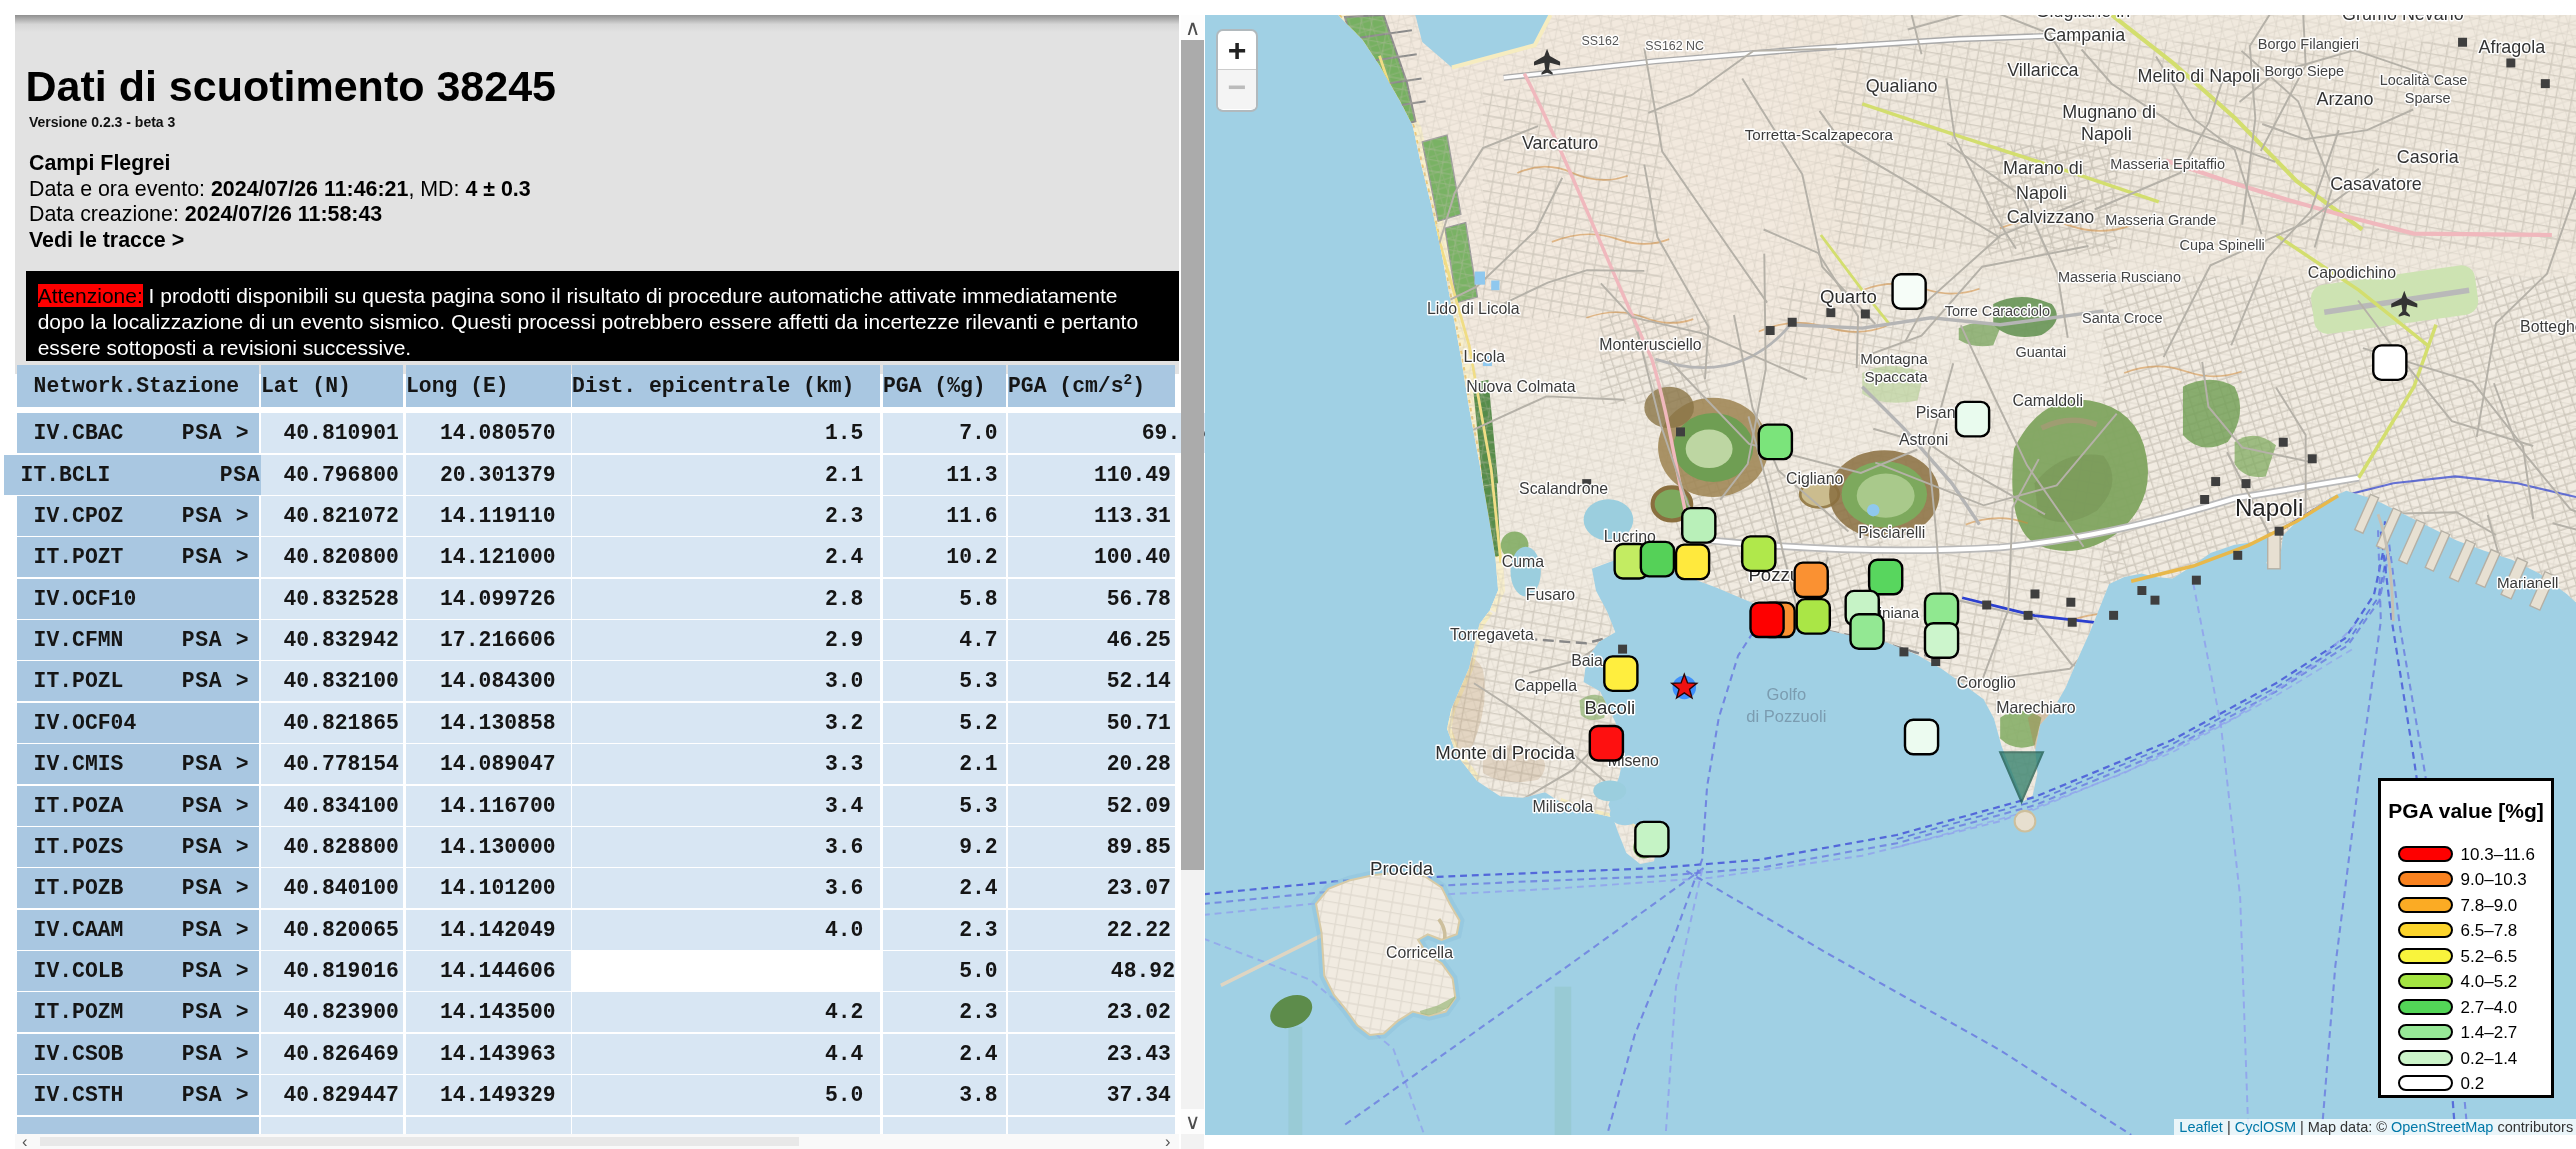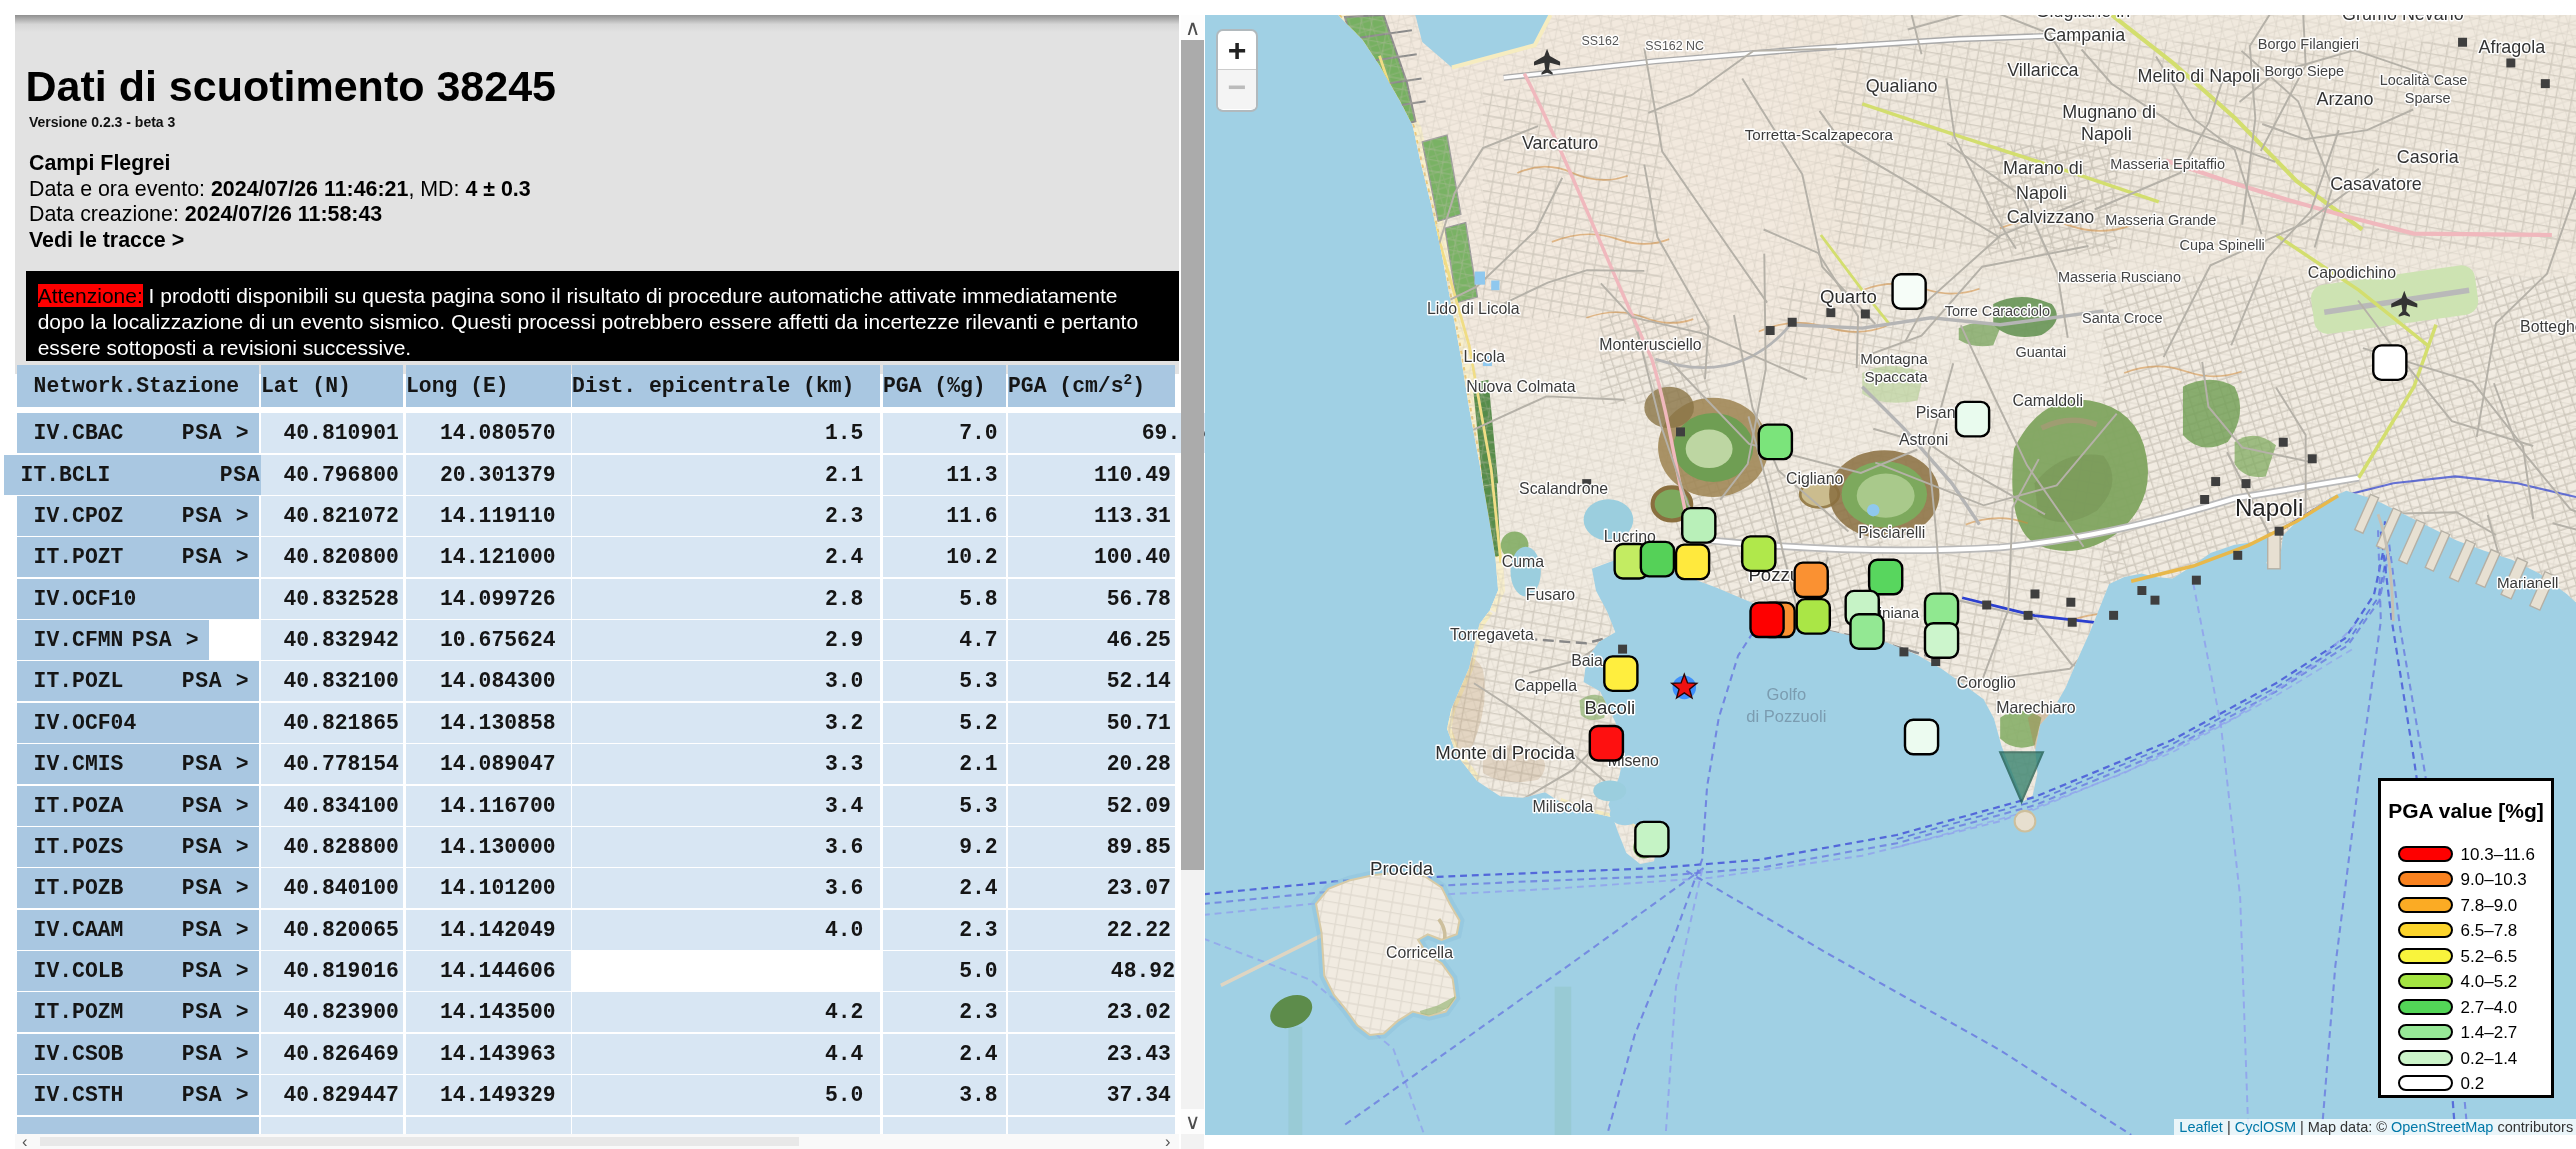--- a/index.html
+++ b/index.html
@@ -83,23 +83,23 @@
 <div class="cell clite tl2" style="left:406px;top:537px;width:165px">14.121000</div>
 <div class="cell clite tr" style="left:572px;top:537px;width:308px"><span style="padding-right:16.6px">2.4</span></div>
 <div class="cell clite tr" style="left:883px;top:537px;width:123px"><span style="padding-right:8.3px">10.2</span></div>
 <div class="cell clite tr" style="left:1008px;top:537px;width:167px"><span style="padding-right:4.1px">100.40</span></div>
 <div class="cell cblue tl" style="left:17px;top:579px;width:242px">IV.OCF10</div>
 <div class="cell clite tr" style="left:261px;top:579px;width:142px"><span style="padding-right:4.1px">40.832528</span></div>
 <div class="cell clite tl2" style="left:406px;top:579px;width:165px">14.099726</div>
 <div class="cell clite tr" style="left:572px;top:579px;width:308px"><span style="padding-right:16.6px">2.8</span></div>
 <div class="cell clite tr" style="left:883px;top:579px;width:123px"><span style="padding-right:8.3px">5.8</span></div>
 <div class="cell clite tr" style="left:1008px;top:579px;width:167px"><span style="padding-right:4.1px">56.78</span></div>
-<div class="cell cblue tl" style="left:17px;top:620px;width:192px">IV.CFMN<span class="psa">PSA &gt;</span></div>
+<div class="cell cblue tl" style="left:17px;top:620px;width:242px">IV.CFMN<span class="psa">PSA &gt;</span></div>
 <div class="cell clite tr" style="left:261px;top:620px;width:142px"><span style="padding-right:4.1px">40.832942</span></div>
-<div class="cell clite tl2" style="left:406px;top:620px;width:165px">10.675624</div>
+<div class="cell clite tl2" style="left:406px;top:620px;width:165px">17.216606</div>
 <div class="cell clite tr" style="left:572px;top:620px;width:308px"><span style="padding-right:16.6px">2.9</span></div>
 <div class="cell clite tr" style="left:883px;top:620px;width:123px"><span style="padding-right:8.3px">4.7</span></div>
 <div class="cell clite tr" style="left:1008px;top:620px;width:167px"><span style="padding-right:4.1px">46.25</span></div>
 <div class="cell cblue tl" style="left:17px;top:661px;width:242px">IT.POZL<span class="psa">PSA &gt;</span></div>
 <div class="cell clite tr" style="left:261px;top:661px;width:142px"><span style="padding-right:4.1px">40.832100</span></div>
 <div class="cell clite tl2" style="left:406px;top:661px;width:165px">14.084300</div>
 <div class="cell clite tr" style="left:572px;top:661px;width:308px"><span style="padding-right:16.6px">3.0</span></div>
 <div class="cell clite tr" style="left:883px;top:661px;width:123px"><span style="padding-right:8.3px">5.3</span></div>
 <div class="cell clite tr" style="left:1008px;top:661px;width:167px"><span style="padding-right:4.1px">52.14</span></div>
 <div class="cell cblue tl" style="left:17px;top:703px;width:242px">IV.OCF04</div>

